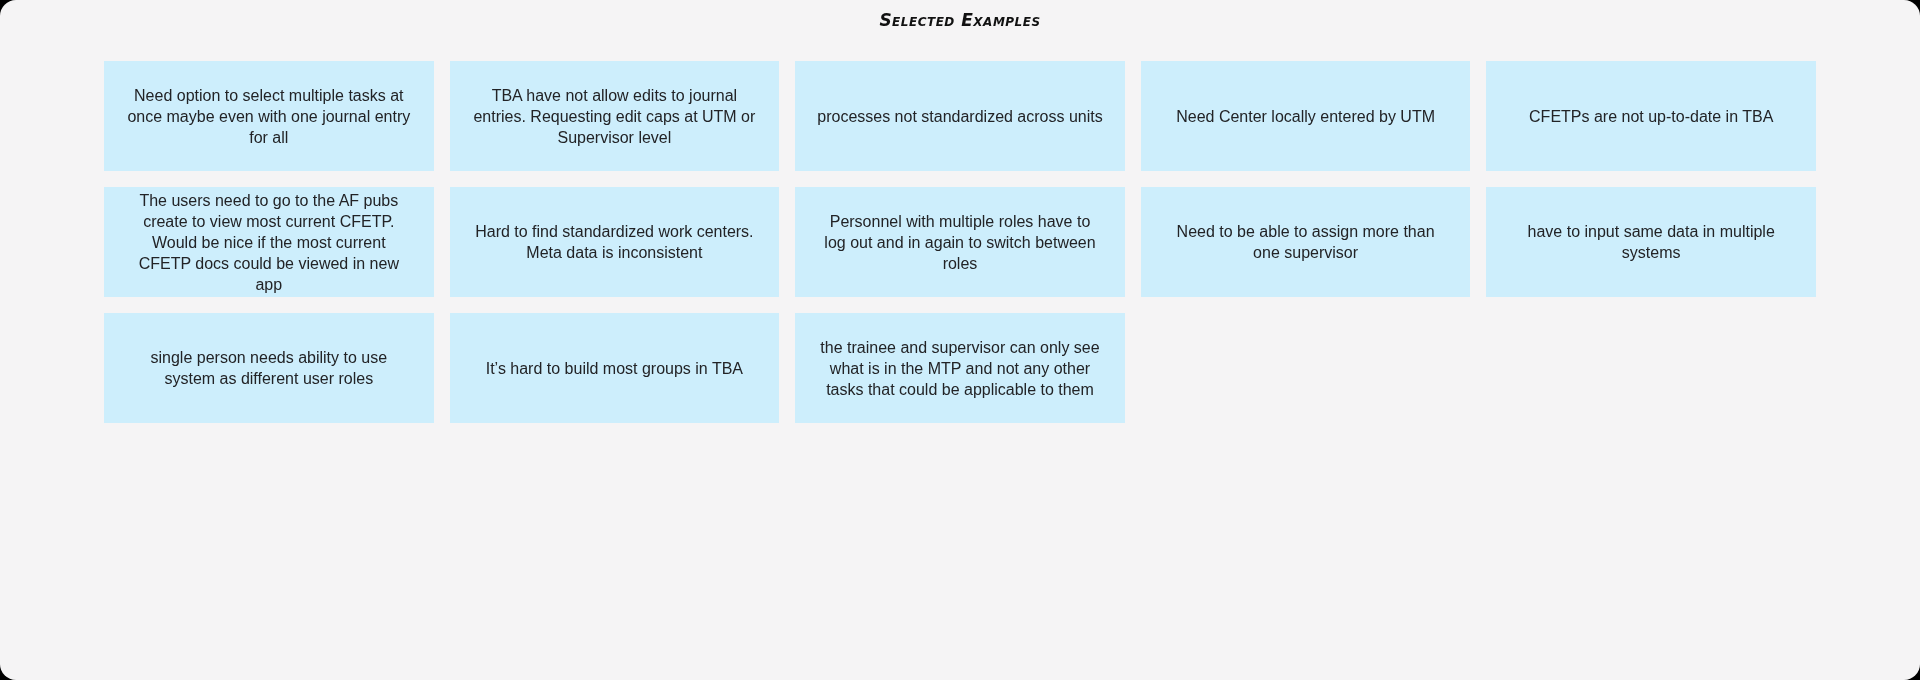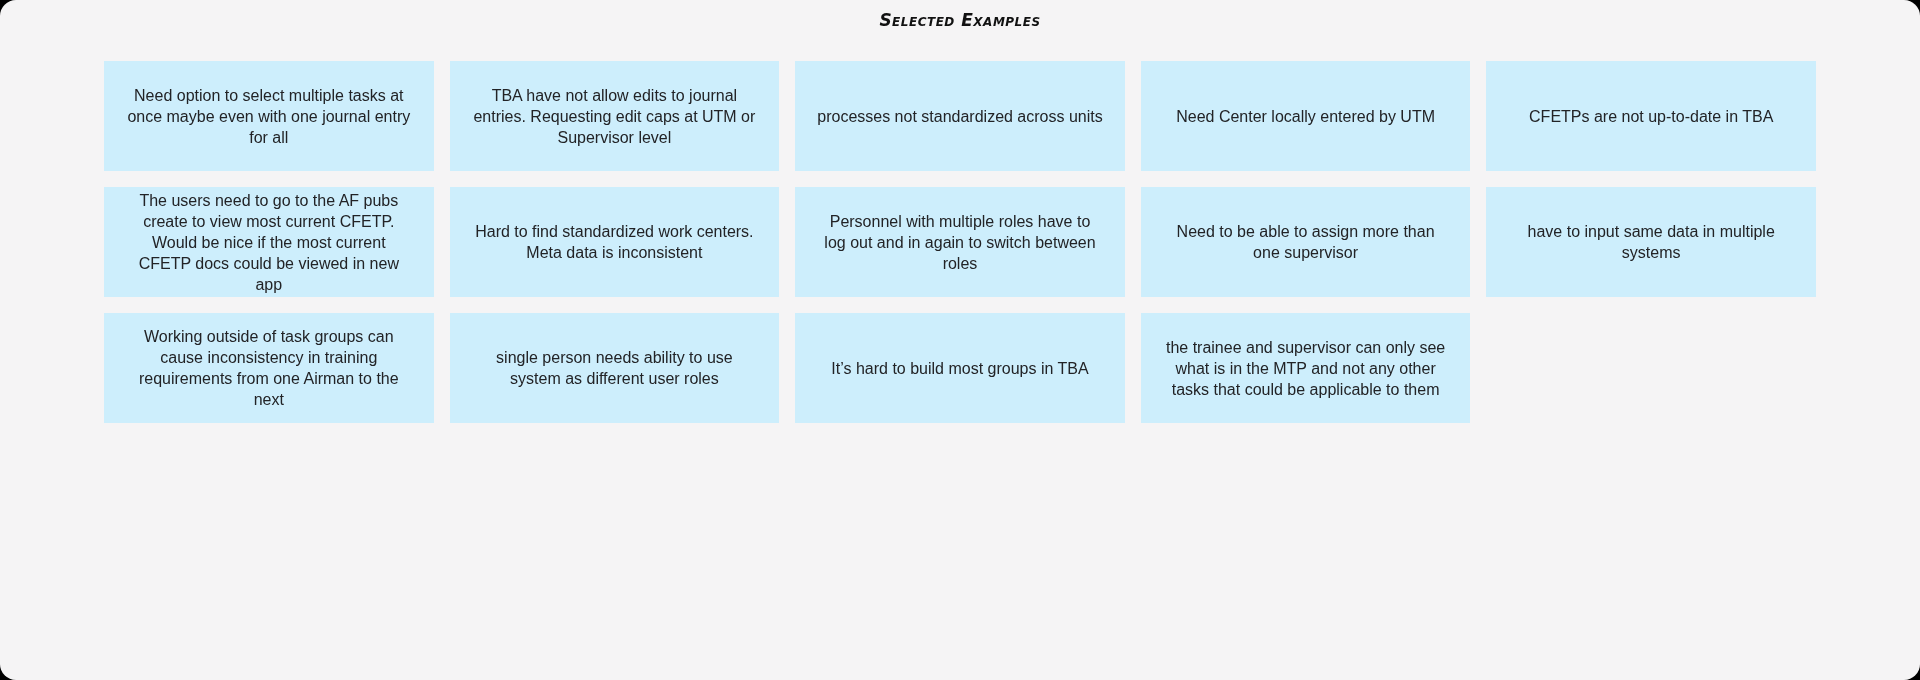--- a/index.html
+++ b/index.html
@@ -89,23 +89,20 @@
       <div class="card">
         <div class="card-text">Personnel with multiple roles have to log out and in again to switch between roles</div>
       </div>
       <div class="card">
         <div class="card-text">Need to be able to assign more than one supervisor</div>
       </div>
       <div class="card">
         <div class="card-text">have to input same data in multiple systems</div>
       </div>
       <div class="card">
-        <div class="card-text">Working outside of task groups can cause inconsistency in training requirements from one Airman to the next</div>
-      </div>
-      <div class="card">
         <div class="card-text">single person needs ability to use system as different user roles</div>
       </div>
       <div class="card">
         <div class="card-text">It’s hard to build most groups in TBA</div>
       </div>
       <div class="card">
         <div class="card-text">the trainee and supervisor can only see what is in the MTP and not any other tasks that could be applicable to them</div>
       </div>
     </div>
 </div>

